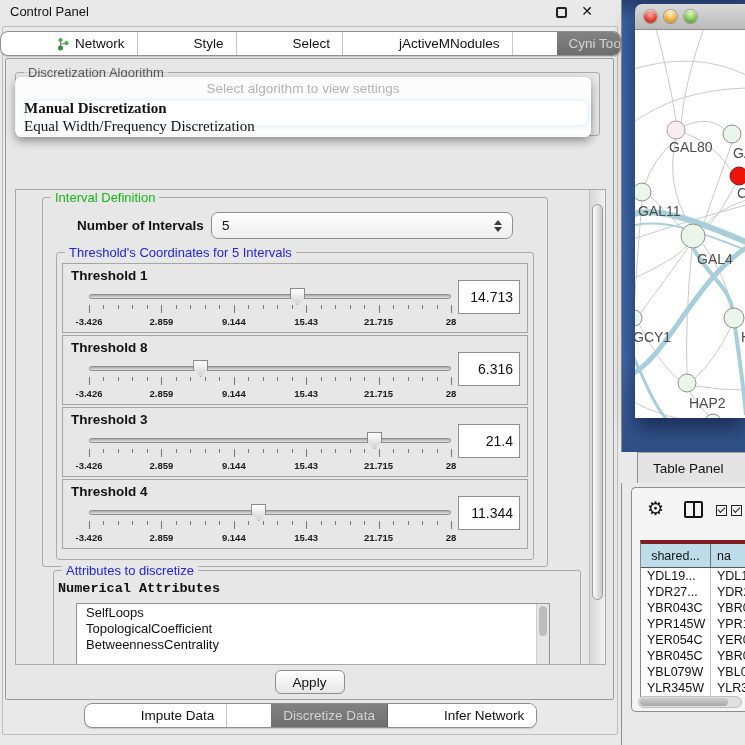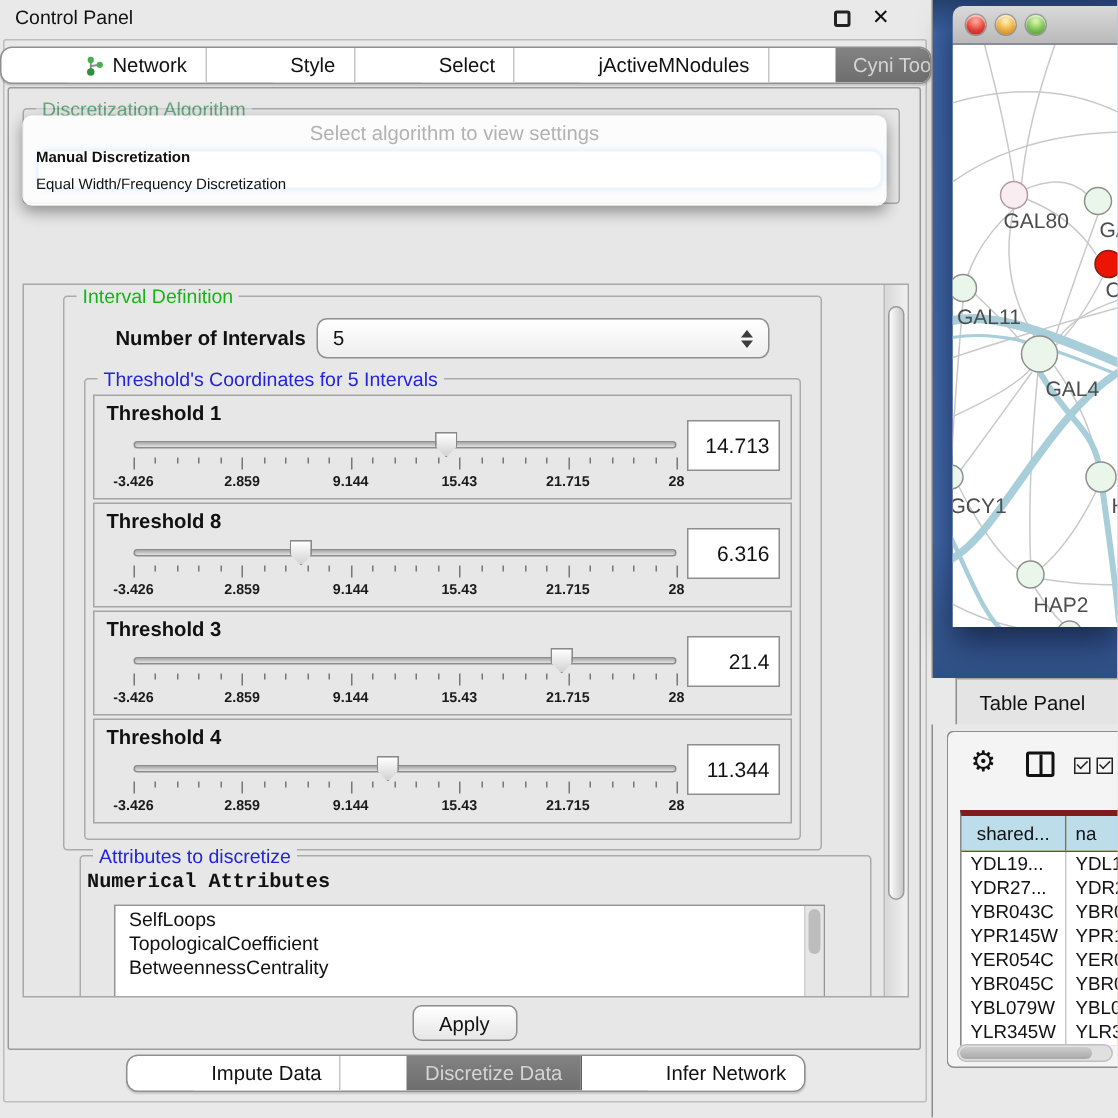--- a/index.html
+++ b/index.html
@@ -24,35 +24,35 @@
   .tab:last-child { border-right:none; }
   .tab.sel { background:linear-gradient(#828282,#6e6e6e); color:#d4d4d4; border-right-color:#5f5f5f; }
 
   
   .mainpanel { position:absolute; left:5px; top:58px; width:609px; height:642px; border:1px solid #9b9b9b; background:#e7e7e7; border-radius:2px; }
 
   .group { position:absolute; border:1px solid #ababab; border-radius:3px; }
   .gtitle { position:absolute; top:-8px; left:8px; background:#e7e7e7; padding:0 4px; font-size:13px; }
   .gtitle.green { color:var(--accent_green); }
   .gtitle.blue  { color:var(--accent_blue); }
-  .gtitle.dim   { color:#15803d; opacity:.6; }
+  .gtitle.dim   { color:#000000; opacity:.6; }
 
   
   .combo { position:absolute; height:27px; background:linear-gradient(#ffffff,#eeeeee); border:1px solid #8f8f8f; border-radius:7px; font-size:13.5px; display:flex; align-items:center; padding-left:10px; cursor:pointer; }
   .stepper { position:absolute; right:10px; top:50%; transform:translateY(-50%); width:8px; height:12px; }
   .stepper:before, .stepper:after { content:""; position:absolute; left:0; border-left:4px solid transparent; border-right:4px solid transparent; }
   .stepper:before { top:0; border-bottom:5px solid #3c3c3c; }
   .stepper:after  { bottom:0; border-top:5px solid #3c3c3c; }
 
   .algo-combo { left:8px; top:26px; right:10px; border:2px solid #74a7dc; border-radius:8px; background:#fff; box-shadow:0 0 5px rgba(96,156,220,.9); height:28px; }
 
   
   .popup { position:absolute; left:9px; top:18px; width:576px; height:60px; background:rgba(255,255,255,.88); border-radius:6px; box-shadow:0 4px 10px rgba(0,0,0,.38); z-index:60; padding-top:4px; }
   .popup-placeholder { text-align:center; color:#b2b2b2; font-size:13.5px; height:18px; }
-  .popup-item { font-size:10px; padding:1px 9px; height:18px; cursor:pointer; }
+  .popup-item { font-size:15px; padding:1px 9px; height:18px; cursor:pointer;font-family:Liberation Serif, serif; }
   .popup-item.bold { font-weight:bold; }
 
   
   .scrollpane { position:absolute; left:9px; top:130px; width:591px; height:476px; border:1px solid #a8a8a8; background:#e7e7e7; overflow:hidden; }
   .vsb { position:absolute; right:0; top:0; bottom:0; width:16px; background:linear-gradient(to right,#d8d8d8,#f1f1f1); border-left:1px solid #bcbcbc; }
   .vsb .thumb-v { position:absolute; left:2px; top:14px; width:11px; height:396px; border:1px solid #9a9a9a; border-radius:6px; background:linear-gradient(to right,#fdfdfd,#c9c9c9); cursor:pointer; }
 
   .noi-label { position:absolute; left:34px; top:20px; font-size:13.5px; font-weight:bold; }
   .noi-combo { left:168px; top:14px; width:302px; }
 

